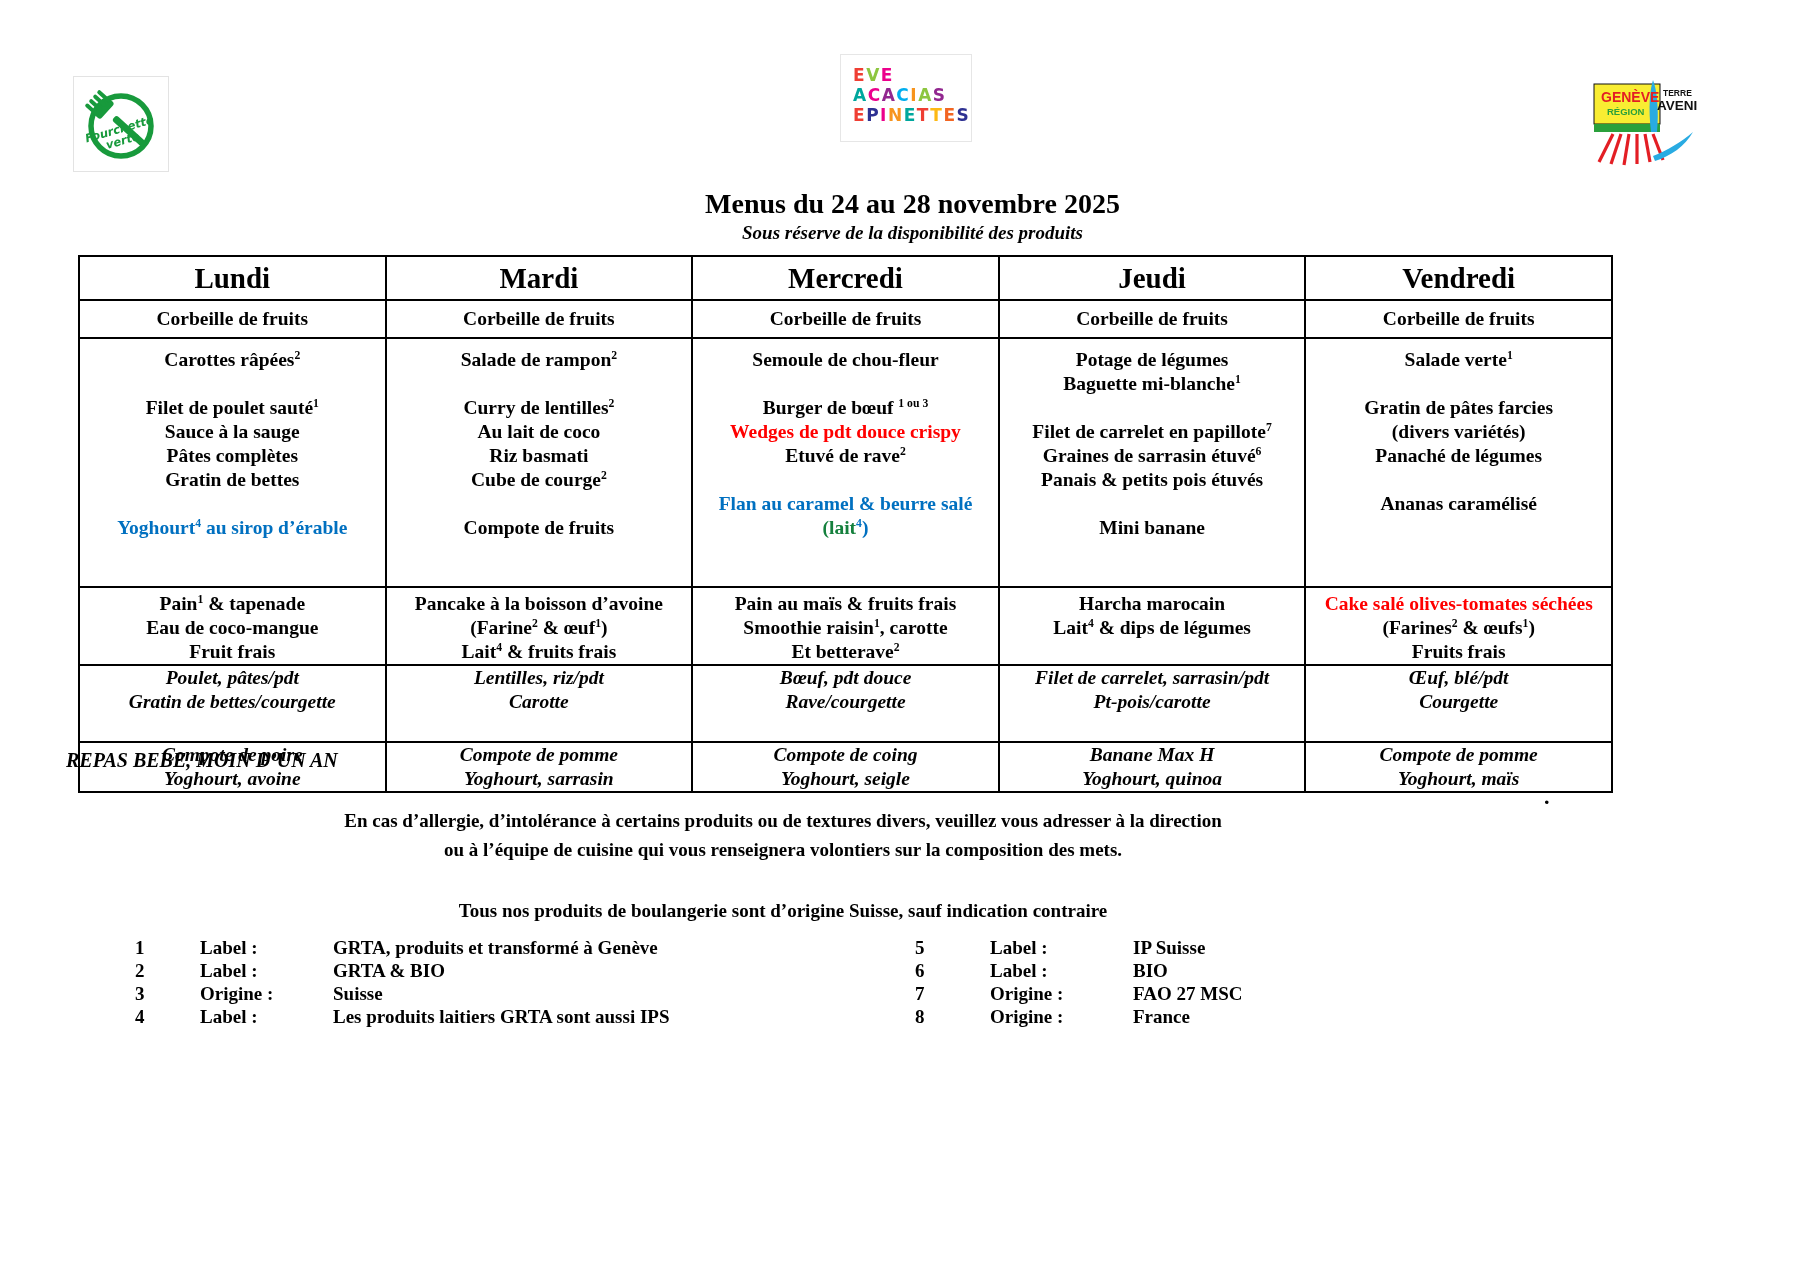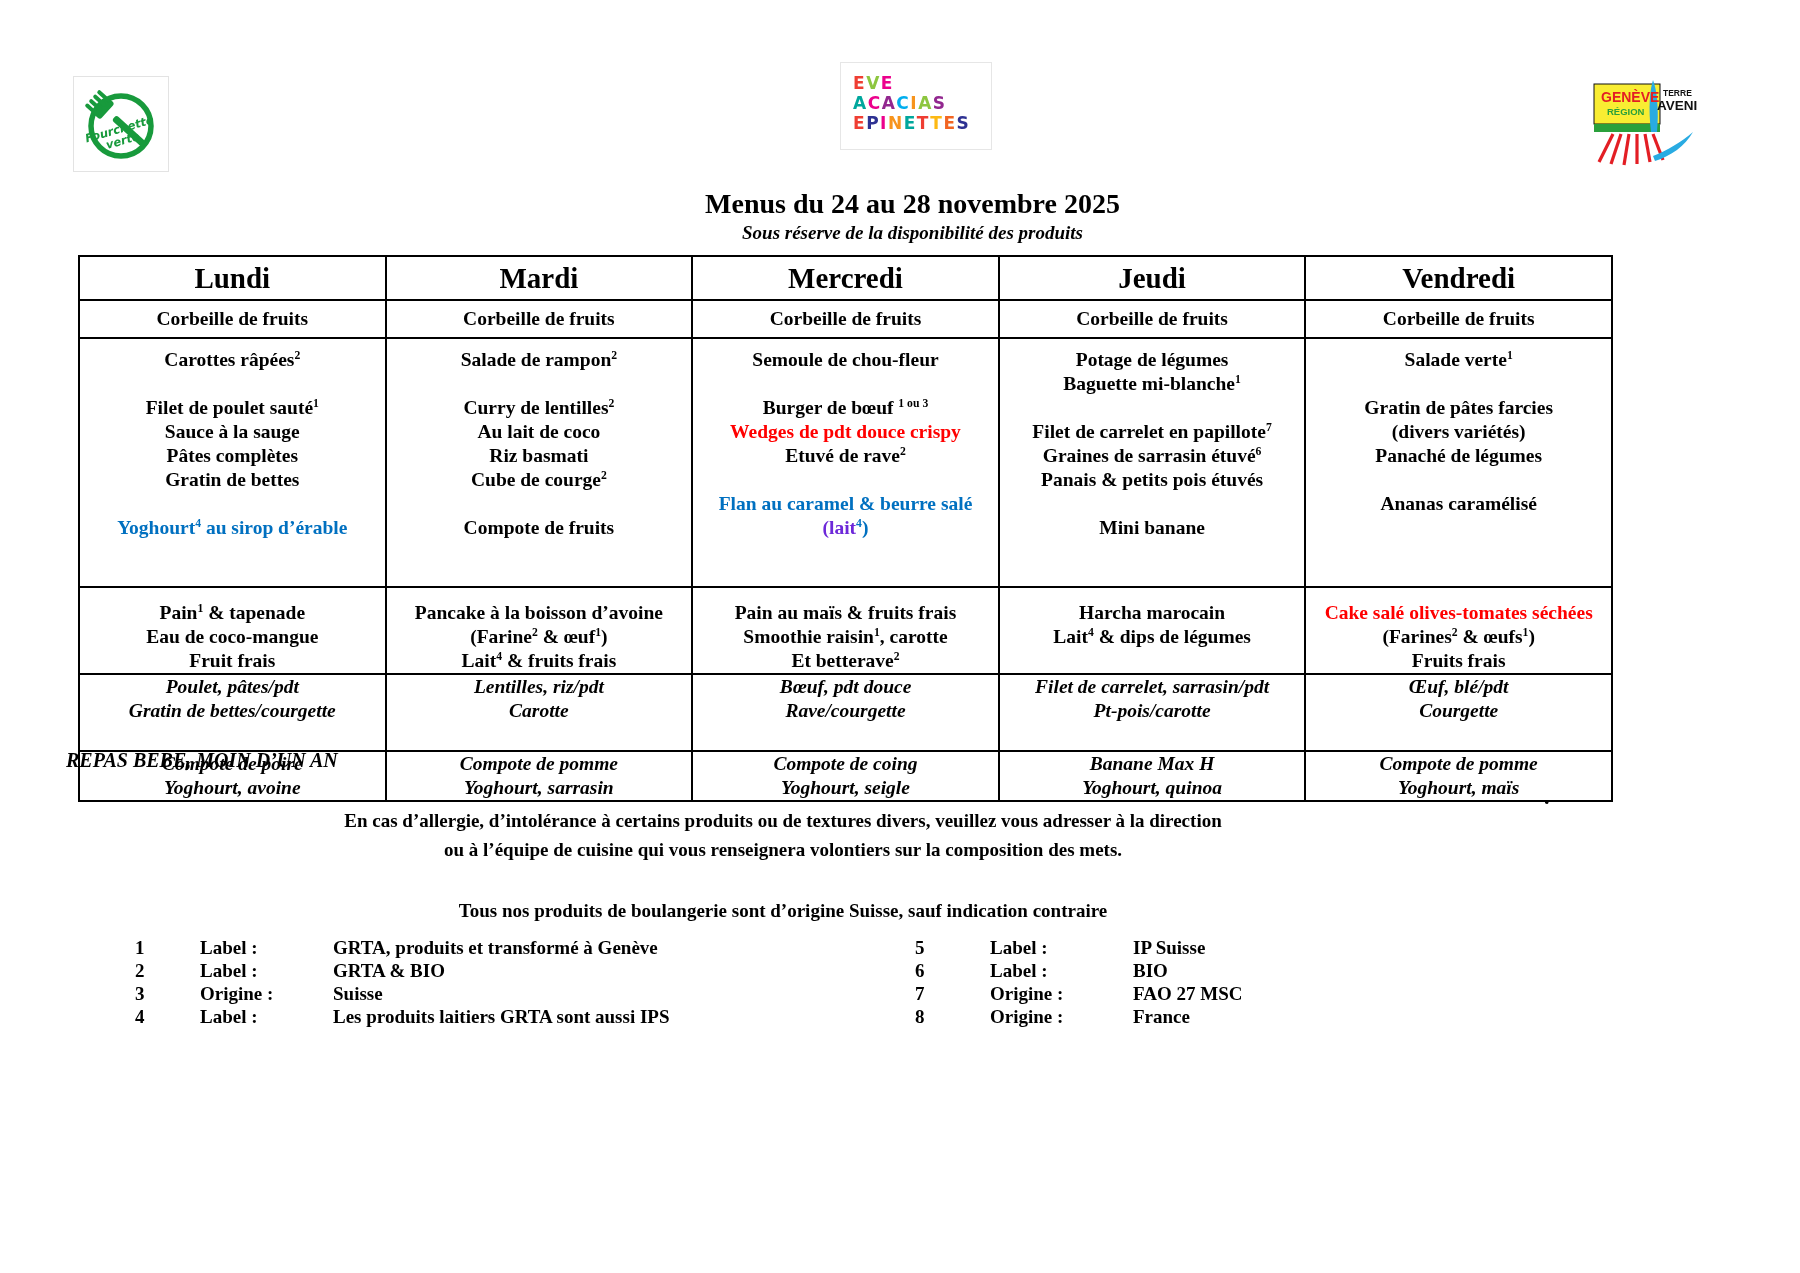--- a/index.html
+++ b/index.html
@@ -2,39 +2,39 @@
 <html><head>
 <meta charset="utf-8">
 <style>
   html,body{margin:0;padding:0;background:#fff;}
   .page{position:relative;width:1800px;height:1273px;background:#fff;overflow:hidden;
         font-family:"Liberation Serif","DejaVu Serif",serif;color:#000;}
   .abs{position:absolute;}
 
   
   .logo-fv{left:73px;top:76px;width:94px;height:94px;border:1px solid #e3e3e3;background:#fff;}
-  .logo-eve{left:840px;top:62px;width:152px;height:88px;border:1px solid #e6e6e6;background:#fff;
+  .logo-eve{left:840px;top:54px;width:132px;height:88px;border:1px solid #e6e6e6;background:#fff;
             font-family:"DejaVu Sans","Liberation Sans",sans-serif;font-weight:bold;
             font-size:17px;line-height:20px;letter-spacing:1.5px;padding:10px 0 0 12px;box-sizing:border-box;}
   .logo-grta{left:1593px;top:72px;width:104px;height:96px;}
 
   
   .title-wrap{left:78px;top:188px;width:1669px;text-align:center;}
   .doc-title{font-size:28px;font-weight:bold;}
   .doc-subtitle{font-size:19px;font-weight:bold;font-style:italic;margin-top:2px;}
 
   
   table.menu{position:absolute;left:78px;top:255px;width:1535px;border-collapse:collapse;table-layout:fixed;}
   table.menu th,table.menu td{border:2px solid #000;padding:0;text-align:center;font-weight:bold;}
   table.menu th{font-size:29px;height:42px;}
   table.menu td{font-size:19.5px;vertical-align:top;}
   table.menu td .line{min-height:24px;line-height:24px;}
   tr.r-fruit-basket td{height:36px;vertical-align:middle;}
   tr.r-lunch-menu td{height:238px;padding-top:9px;}
-  tr.r-snack td{height:72px;padding-top:13px;}
+  tr.r-snack td{height:72px;padding-top:4px;}
   tr.r-baby-meal td{height:75px;font-style:italic;padding-top:0;}
   tr.r-baby-dessert td{height:45px;font-style:italic;vertical-align:middle;}
   sup{font-size:0.6em;line-height:0;vertical-align:super;}
 
   
   .baby-note{left:66px;top:749px;font-size:20px;font-weight:bold;font-style:italic;text-align:center;}
   .stray-dot{left:1544px;top:784px;font-size:22px;font-weight:bold;}
   .center-notes{left:0;top:806px;width:1566px;text-align:center;font-size:19px;font-weight:bold;line-height:29px;}
   .bakery{margin-top:32px;}
 
@@ -155,21 +155,21 @@
             <div class="line"><span>Compote de fruits</span></div>
           </td>
           <td>
             <div class="line"><span>Semoule de chou-fleur</span></div>
             <div class="line"></div>
             <div class="line"><span>Burger de bœuf </span><sup>1 ou 3</sup></div>
             <div class="line"><span style="color: rgb(255, 0, 0);">Wedges de pdt douce crispy</span></div>
             <div class="line"><span>Etuvé de rave</span><sup>2</sup></div>
             <div class="line"></div>
             <div class="line"><span style="color: rgb(0, 112, 192);">Flan au caramel &amp; beurre salé</span></div>
-            <div class="line"><span style="color: #6d28d9;">(lait</span><sup style="color: rgb(0, 112, 192);">4</sup><span style="color: rgb(0, 112, 192);">)</span></div>
+            <div class="line"><span style="color: #15803d;">(lait</span><sup style="color: rgb(0, 112, 192);">4</sup><span style="color: rgb(0, 112, 192);">)</span></div>
           </td>
           <td>
             <div class="line"><span>Potage de légumes</span></div>
             <div class="line"><span>Baguette mi-blanche</span><sup>1</sup></div>
             <div class="line"></div>
             <div class="line"><span>Filet de carrelet en papillote</span><sup>7</sup></div>
             <div class="line"><span>Graines de sarrasin étuvé</span><sup>6</sup></div>
             <div class="line"><span>Panais &amp; petits pois étuvés</span></div>
             <div class="line"></div>
             <div class="line"><span>Mini banane</span></div>

